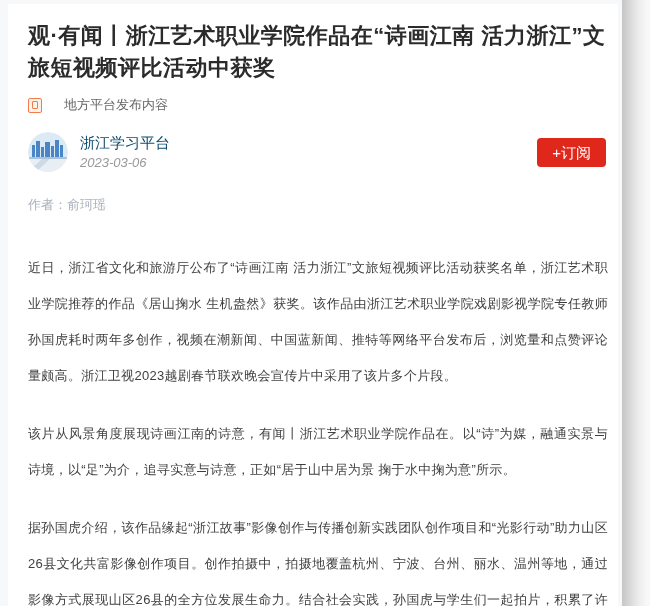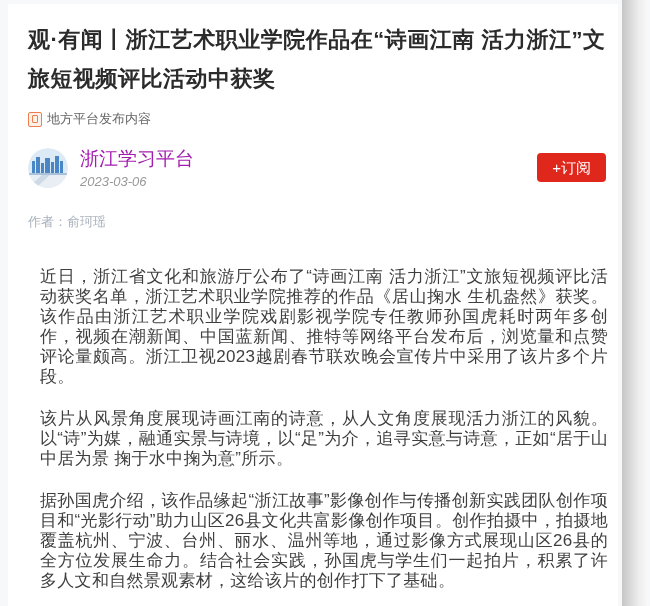--- a/index.html
+++ b/index.html
@@ -27,30 +27,30 @@
     overflow:hidden;
   }
   .scroll-strip{
     position:absolute;
     right:4px;top:0;
     width:24px;height:606px;
     background:linear-gradient(to right,#c6c6c6,#ededed 70%,#f6f6f6);
   }
   .page-title{
     font-size:22px;
-    line-height:39px;
+    line-height:32px;
     font-weight:bold;
     color:var(--title-text);
     letter-spacing:0.5px;
     margin-bottom:12px;
   }
   .badge-row{
     display:flex;
     align-items:center;
-    gap:5px;
+    gap:22px;
     margin-bottom:18px;
   }
   .badge-icon{
     width:14px;height:15px;
     border:1px solid var(--badge-orange);
     border-radius:2px;
     background:#fdf2ea;
     display:flex;align-items:center;justify-content:center;
     flex:0 0 auto;
   }
@@ -78,22 +78,22 @@
     cursor:pointer;
   }
   .pub-meta{
     margin-left:12px;
     display:flex;
     flex-direction:column;
     justify-content:center;
     gap:2px;
   }
   .pub-name{
-    font-size:19px;
-    color:#a21caf;
+    font-size:15px;
+    color:#0c4a6e;
     cursor:pointer;
   }
   .pub-date{
     font-size:13px;
     color:var(--muted-text);
     font-style:italic;
   }
   .subscribe-btn{
     margin-left:auto;
     background:var(--subscribe-red);
@@ -108,27 +108,26 @@
   }
   .author-line{
     font-size:13px;
     color:var(--author-text);
     margin-bottom:36px;
   }
   .article{
     padding-right:2px;
   }
   .para{
-    font-size:17px;
-    line-height:20px;
+    font-size:13px;
+    line-height:36px;
     color:var(--body-text);
     text-align:justify;
     margin-bottom:22px;
     letter-spacing:0.3px;
-    margin-left:12px;
   }
 </style>
 </head>
 <body>
 
 <div class="card">
 
   <h1 class="page-title">观·有闻丨浙江艺术职业学院作品在“诗画江南 活力浙江”文旅短视频评比活动中获奖</h1>
 
   <div class="badge-row">
@@ -167,19 +166,19 @@
       <span class="pub-name">浙江学习平台</span>
       <span class="pub-date">2023-03-06</span>
     </div>
     <button class="subscribe-btn">+订阅</button>
   </div>
 
   <div class="author-line">作者：俞珂瑶</div>
 
   <div class="article">
       <p class="para">近日，浙江省文化和旅游厅公布了“诗画江南 活力浙江”文旅短视频评比活动获奖名单，浙江艺术职业学院推荐的作品《居山掬水 生机盎然》获奖。该作品由浙江艺术职业学院戏剧影视学院专任教师孙国虎耗时两年多创作，视频在潮新闻、中国蓝新闻、推特等网络平台发布后，浏览量和点赞评论量颇高。浙江卫视2023越剧春节联欢晚会宣传片中采用了该片多个片段。</p>
-      <p class="para">该片从风景角度展现诗画江南的诗意，从人文角度展现活力浙江的风貌。以“诗”为媒，融通实景与诗境，以“足”为介，追寻实意与诗意，正如“居于山中居为景 掬于水中掬为意”所示。</p>
+      <p class="para">该片从风景角度展现诗画江南的诗意，有闻丨浙江艺术职业学院作品在。以“诗”为媒，融通实景与诗境，以“足”为介，追寻实意与诗意，正如“居于山中居为景 掬于水中掬为意”所示。</p>
       <p class="para">据孙国虎介绍，该作品缘起“浙江故事”影像创作与传播创新实践团队创作项目和“光影行动”助力山区26县文化共富影像创作项目。创作拍摄中，拍摄地覆盖杭州、宁波、台州、丽水、温州等地，通过影像方式展现山区26县的全方位发展生命力。结合社会实践，孙国虎与学生们一起拍片，积累了许多人文和自然景观素材，这给该片的创作打下了基础。</p>
     </div>
 
 </div>
 
 <div class="scroll-strip"></div>
 
 </body></html>

